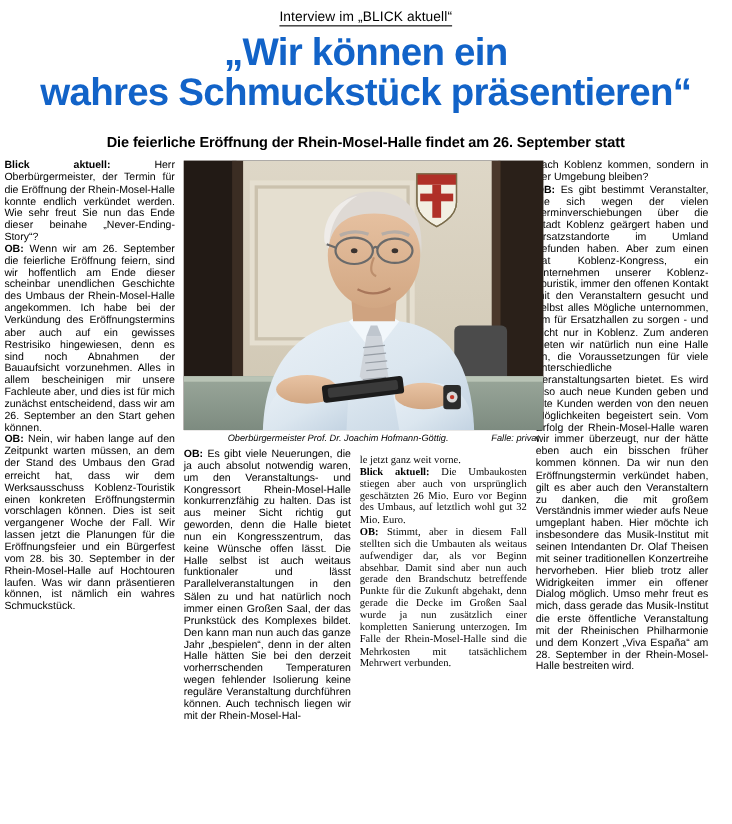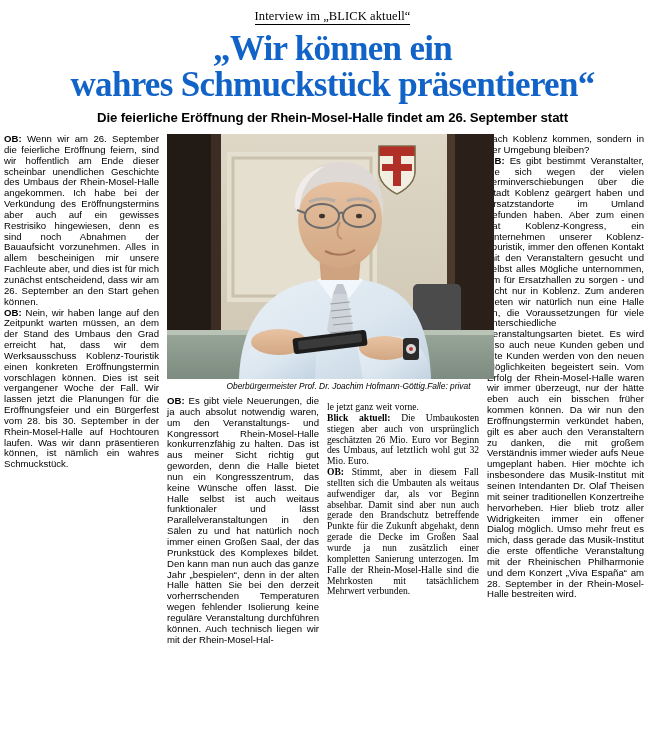--- a/index.html
+++ b/index.html
@@ -23,47 +23,47 @@
     padding: 0 4px;
   }
 
   
   .kicker-wrap {
     text-align: center;
     padding-top: 6px;
   }
   .kicker {
     display: inline-block;
-    font-family: Liberation Serif, serif;
+    font-family: Liberation Sans, sans-serif;
     font-size: 12.5px;
     font-weight: 400;
     letter-spacing: .1px;
     color: #000;
     border-bottom: 1px solid #000;
     padding-bottom: 1px;
     line-height: 14px;
   }
   .headline {
     text-align: center;
     color: #1263c8;
-    font-family: Liberation Serif, serif;
+    font-family: Liberation Sans, sans-serif;
     font-weight: bold;
     font-size: 35px;
     line-height: 36px;
     letter-spacing: -0.7px;
     margin-top: 6px;
     white-space: pre-line;
   }
   .subhead {
     text-align: center;
     font-family: "Liberation Sans", sans-serif;
     font-weight: bold;
     font-size: 13.2px;
     line-height: 16px;
-    margin-top: 7px;
+    margin-top: 20px;
     letter-spacing: -0.1px;
     color: #000;
   }
 
   
   .content {
     position: relative;
     margin-top: 8px;
     display: flex;
     gap: 0;
@@ -96,21 +96,21 @@
   .photo {
     position: relative;
     width: 327px;
     height: 245px;
     overflow: hidden;
     background: #2a211c;
   }
   .photo svg { display: block; }
   .caption {
     display: flex;
-    justify-content: center;
+    justify-content: space-between;
     align-items: baseline;
     font-style: italic;
     font-size: 8.4px;
     line-height: 11px;
     padding-top: 2px;
     font-family: "Liberation Sans", sans-serif;
     margin-left: 40px;
   }
   .caption .credit { padding-right: 4px; white-space: nowrap; }
 </style>
@@ -124,20 +124,21 @@
   </div>
 
   <div class="headline">„Wir können ein
 wahres Schmuckstück präsentieren“</div>
 
   <div class="subhead">Die feierliche Eröffnung der Rhein-Mosel-Halle findet am 26. September statt</div>
 
   <div class="content">
 
     <div class="col" id="col1">
+        <p><span class="q">Blick aktuell:</span><span> Herr Oberbürgermeister, der Termin für die Eröffnung der Rhein-Mosel-Halle konnte endlich verkündet werden. Wie sehr freut Sie nun das Ende dieser beinahe „Never-Ending-Story“?</span></p>
         <p><span class="q">OB:</span><span> Wenn wir am 26. September die feierliche Eröffnung feiern, sind wir hoffentlich am Ende dieser scheinbar unendlichen Geschichte des Umbaus der Rhein-Mosel-Halle angekommen. Ich habe bei der Verkündung des Eröffnungstermins aber auch auf ein gewisses Restrisiko hingewiesen, denn es sind noch Abnahmen der Bauaufsicht vorzunehmen. Alles in allem bescheinigen mir unsere Fachleute aber, und dies ist für mich zunächst entscheidend, dass wir am 26. September an den Start gehen können.</span></p>
         <p><span class="q">OB:</span><span> Nein, wir haben lange auf den Zeitpunkt warten müssen, an dem der Stand des Umbaus den Grad erreicht hat, dass wir dem Werksausschuss Koblenz-Touristik einen konkreten Eröffnungstermin vorschlagen können. Dies ist seit vergangener Woche der Fall. Wir lassen jetzt die Planungen für die Eröffnungsfeier und ein Bürgerfest vom 28. bis 30. September in der Rhein-Mosel-Halle auf Hochtouren laufen. Was wir dann präsentieren können, ist nämlich ein wahres Schmuckstück.</span></p>
       </div>
 
     <div class="col">
       <div class="photo-block">
         <div class="photo">
           <svg width="327" height="245" viewBox="0 0 327 245" xmlns="http://www.w3.org/2000/svg">
             <defs>
               <linearGradient id="wallg" x1="0" y1="0" x2="0" y2="1">

